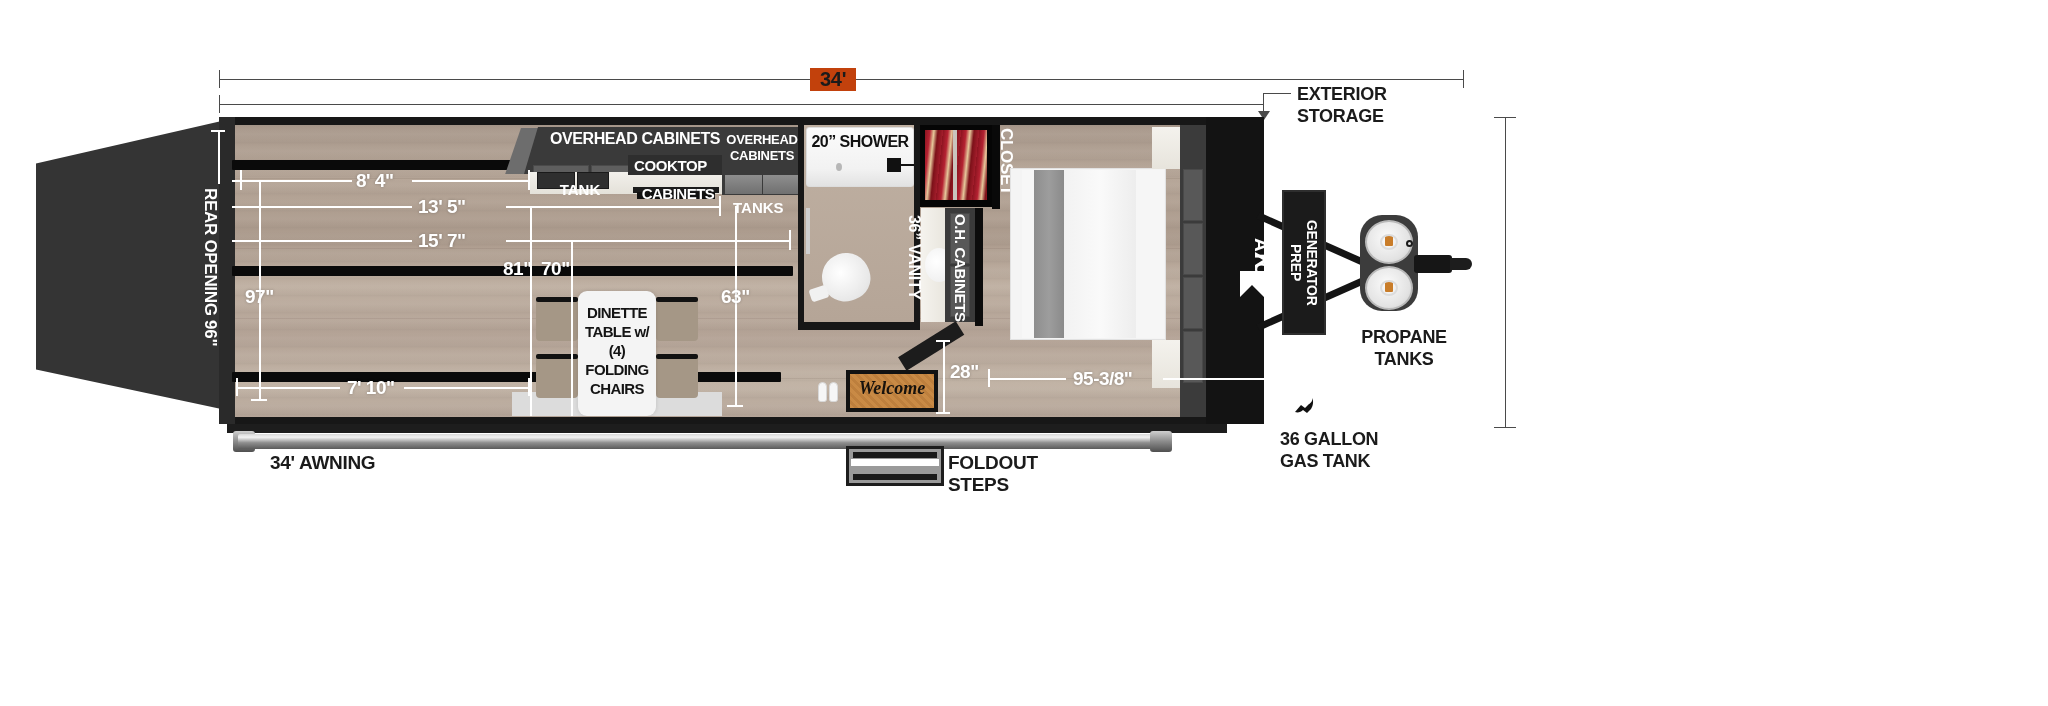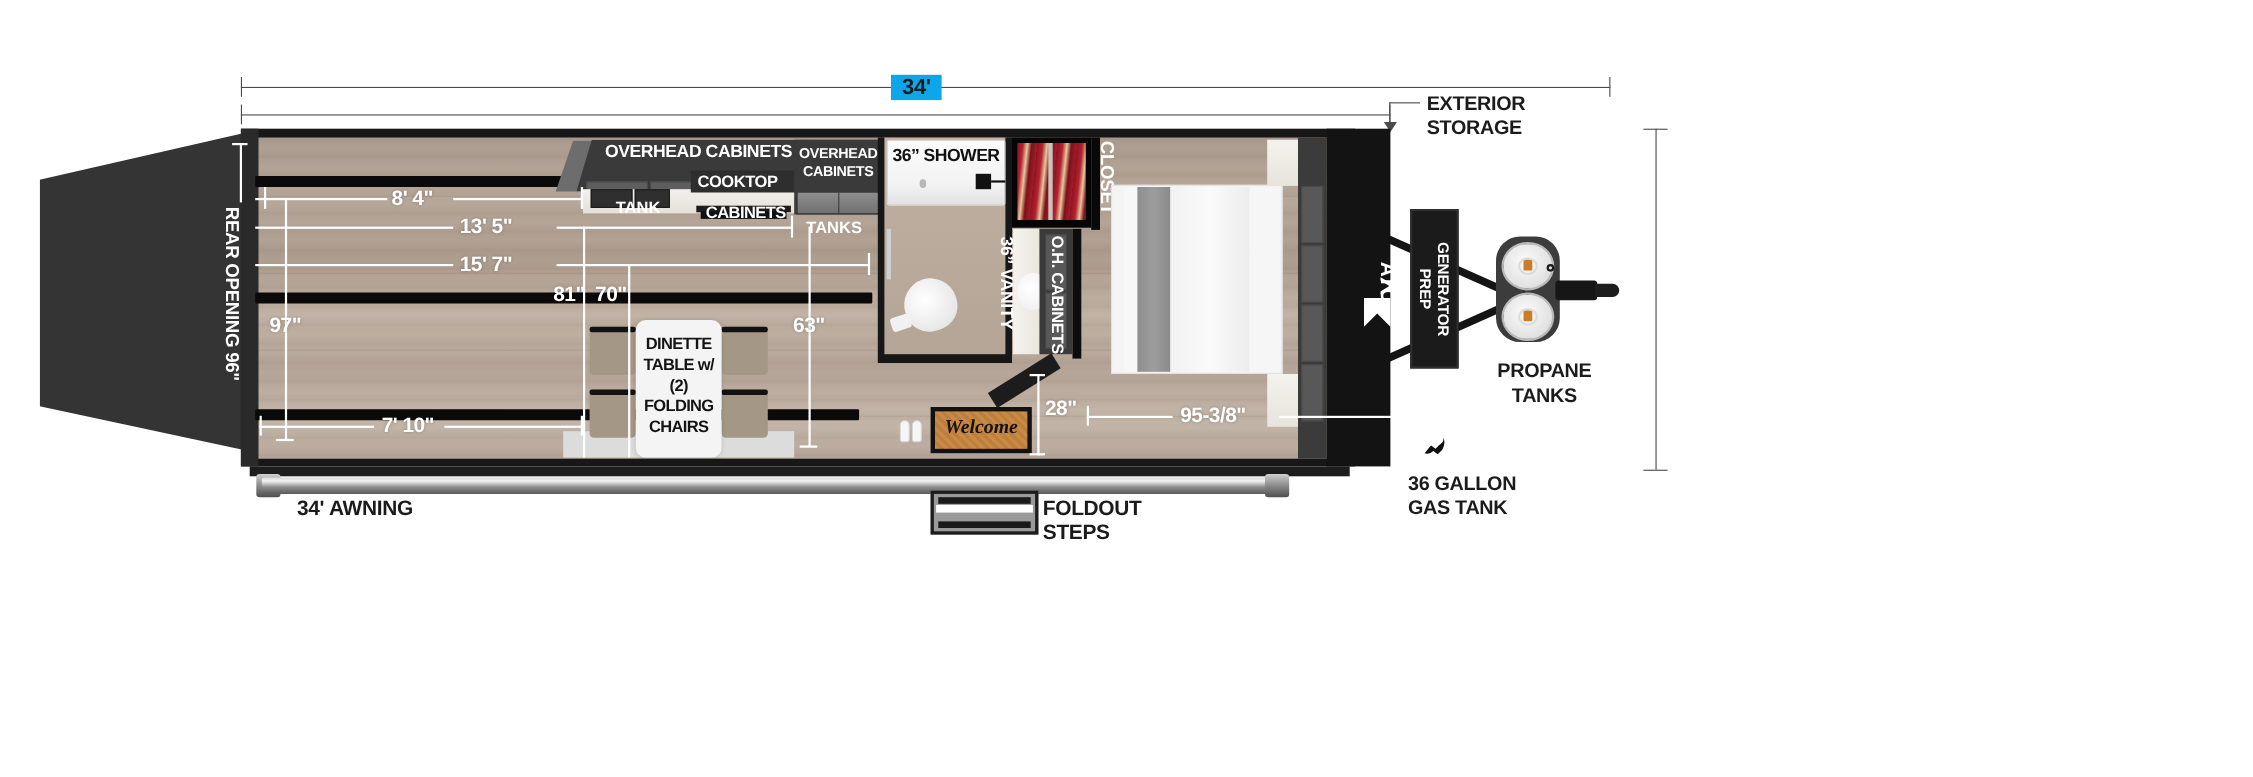--- a/index.html
+++ b/index.html
@@ -15,21 +15,21 @@
 
   
   .dimline {
     position:absolute; height:1px; background:#4a4a4a;
   }
   .dimtick {
     position:absolute; width:1px; background:#4a4a4a;
   }
   .dimlabel-dark {
     position:absolute; color:#1b1b1b; font-weight:bold;
-    background:#0ea5e9; padding:0 10px; white-space:nowrap;
+    background:#c2410c; padding:0 10px; white-space:nowrap;
     letter-spacing:-0.3px;
   }
 
   
   .wline { position:absolute; height:1.6px; background:#ffffff; }
   .wtick { position:absolute; width:1.6px; background:#ffffff; }
   .wlabel {
     position:absolute; color:#ffffff; font-weight:bold; white-space:nowrap;
     letter-spacing:-0.5px; text-shadow:0 0 3px rgba(0,0,0,.25);
   }
@@ -349,21 +349,21 @@
   <div id="oh-cab-2"></div>
   <div id="oh-cab-2-label">OVERHEAD
 CABINETS</div>
   <div id="fridge-box"></div>
   <div style="position:absolute;left:762px;top:175px;width:1px;height:19px;background:#3a3a3a;"></div>
   <div id="fridge-label">TANKS</div>
 
   <div id="bath-walls"></div>
   <div id="bath-floor"></div>
   <div id="shower"></div>
-  <div id="shower-label">36” SHOWER</div>
+  <div id="shower-label">20” SHOWER</div>
   <div id="shower-knob"></div>
   <div id="shower-head"></div>
   <div id="shower-arm"></div>
   <div id="toilet"></div>
   <div id="toilet-tank"></div>
   <div style="position:absolute;left:806px;top:208px;width:4px;height:46px;background:#cfcfcf;"></div>
 
   <div id="closet-box"></div>
   <div id="closet-clothes"></div>
   <div id="closet-rod"></div>
@@ -391,21 +391,21 @@
   <div class="chairback" style="left:536px; top:297px; width:42px;"></div>
   <div class="chair" style="left:536px; top:354px; width:42px; height:44px;"></div>
   <div class="chairback" style="left:536px; top:354px; width:42px;"></div>
   <div class="chair" style="left:656px; top:297px; width:42px; height:44px;"></div>
   <div class="chairback" style="left:656px; top:297px; width:42px;"></div>
   <div class="chair" style="left:656px; top:354px; width:42px; height:44px;"></div>
   <div class="chairback" style="left:656px; top:354px; width:42px;"></div>
   <div id="dinette-table"></div>
   <div id="dinette-label">DINETTE
 TABLE
-w/ (2)
+w/ (4)
 FOLDING
 CHAIRS</div>
 
   <div id="bed"></div>
   <div id="bed-sheet-left"></div>
   <div id="bed-gray"></div>
   <div id="bed-white"></div>
   <div id="bed-right"></div>
   <div id="bed-counter-top"></div>
   <div id="bed-counter-bot"></div>

